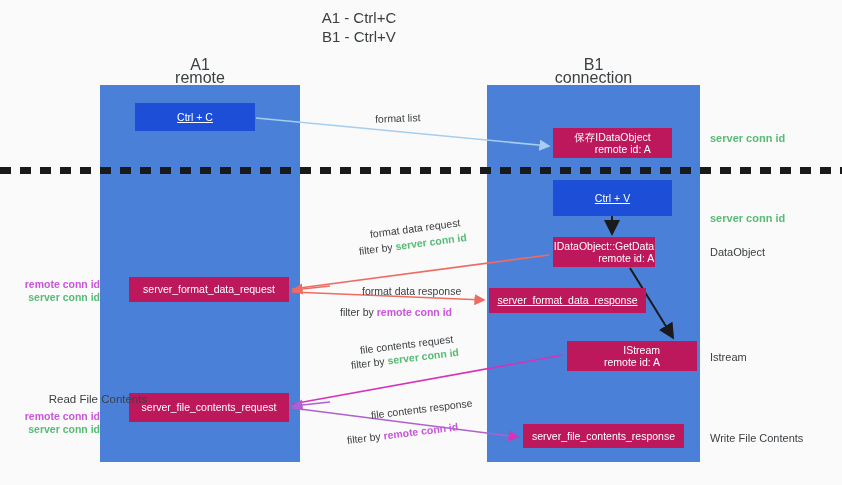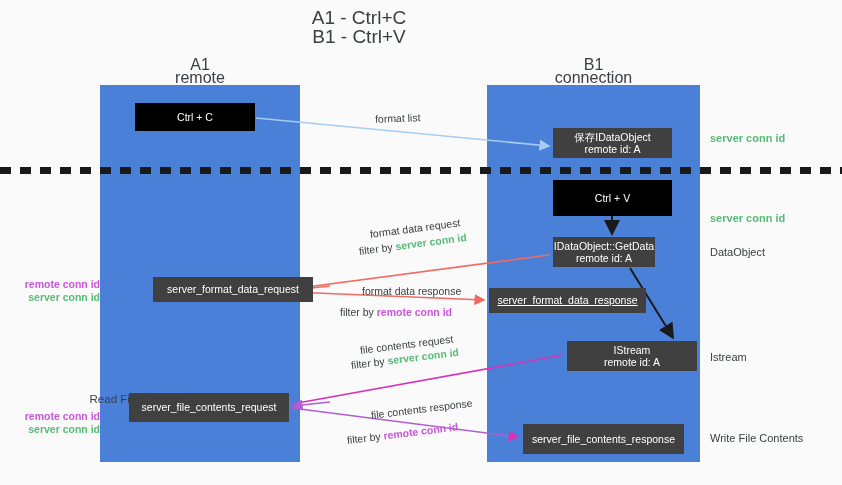--- a/index.html
+++ b/index.html
@@ -21,21 +21,21 @@
     width: 842px;
     height: 485px;
   }
   .abs { position: absolute; }
 
   
   #title {
     left: 0; top: 8px;
     width: 718px;
     text-align: center;
-    font-size: 19px;
+    font-size: 15px;
     line-height: 19px;
     color: #3c4043;
     white-space: pre-line;
   }
 
   
   .col-header {
     text-align: center;
     font-size: 16px;
     line-height: 13px;
@@ -61,51 +61,51 @@
     align-items: center;
     justify-content: center;
     flex-direction: column;
     color: #ffffff;
     font-size: 10.5px;
     line-height: 12.5px;
     text-align: center;
     white-space: pre-line;
     padding: 2px 4px;
   }
-  .box.green { background: #000000; }
-  .box.orange { background: #404040; }
+  .box.green { background: #1d4ed8; text-decoration: underline; }
+  .box.orange { background: #be185d; text-align: right; }
 
   #box-ctrlc  { left: 135px; top: 103px;  width: 120px; height: 28px; }
   #box-ctrlv  { left: 553px; top: 180px;  width: 119px; height: 36px; }
   #box-idataobject-copy { left: 553px; top: 128px; width: 119px; height: 30px; }
   #box-getdata { left: 553px; top: 237px; width: 102px; height: 30px; }
   #box-istream { left: 567px; top: 341px; width: 130px; height: 30px; }
   #box-fmt-resp { left: 489px; top: 288px; width: 157px; height: 25px; text-decoration: underline; }
-  #box-file-resp { left: 523px; top: 424px; width: 161px; height: 30px; }
-  #box-fmt-req { left: 129px; top: 277px; width: 160px; height: 25px; margin-left: 24px; }
+  #box-file-resp { left: 523px; top: 424px; width: 161px; height: 24px; }
+  #box-fmt-req { left: 129px; top: 277px; width: 160px; height: 25px; }
   #box-file-req { left: 129px; top: 393px; width: 160px; height: 29px; }
 
   
   .side-label {
     font-size: 11px;
     line-height: 14px;
     color: #3c4043;
   }
   .green-txt { color: #57bb76; font-weight: bold; }
   .purple-txt { color: #c757d8; font-weight: bold; }
 
   #lbl-server-top { left: 710px; top: 131px; }
   #lbl-server-mid { left: 710px; top: 211px; }
   #lbl-dataobject { left: 710px; top: 245px; }
   #lbl-istream { left: 710px; top: 350px; }
   #lbl-writefile { left: 710px; top: 431px; }
 
   #lbl-left-conn { left: 8px; top: 278px; width: 92px; text-align: right;
                    font-size: 10.5px; line-height: 13px; }
-  #lbl-readfile { left: 8px; top: 392px; width: 180px; text-align: right;
+  #lbl-readfile { left: 8px; top: 392px; width: 180px; text-align: center;
                   font-size: 11.5px; line-height: 14px; }
   #lbl-left-conn2 { left: 8px; top: 410px; width: 92px; text-align: right;
                     font-size: 10.5px; line-height: 13px; }
 
   
   .arrow-label {
     font-size: 10.5px;
     line-height: 13px;
     color: #3c4043;
     white-space: nowrap;

